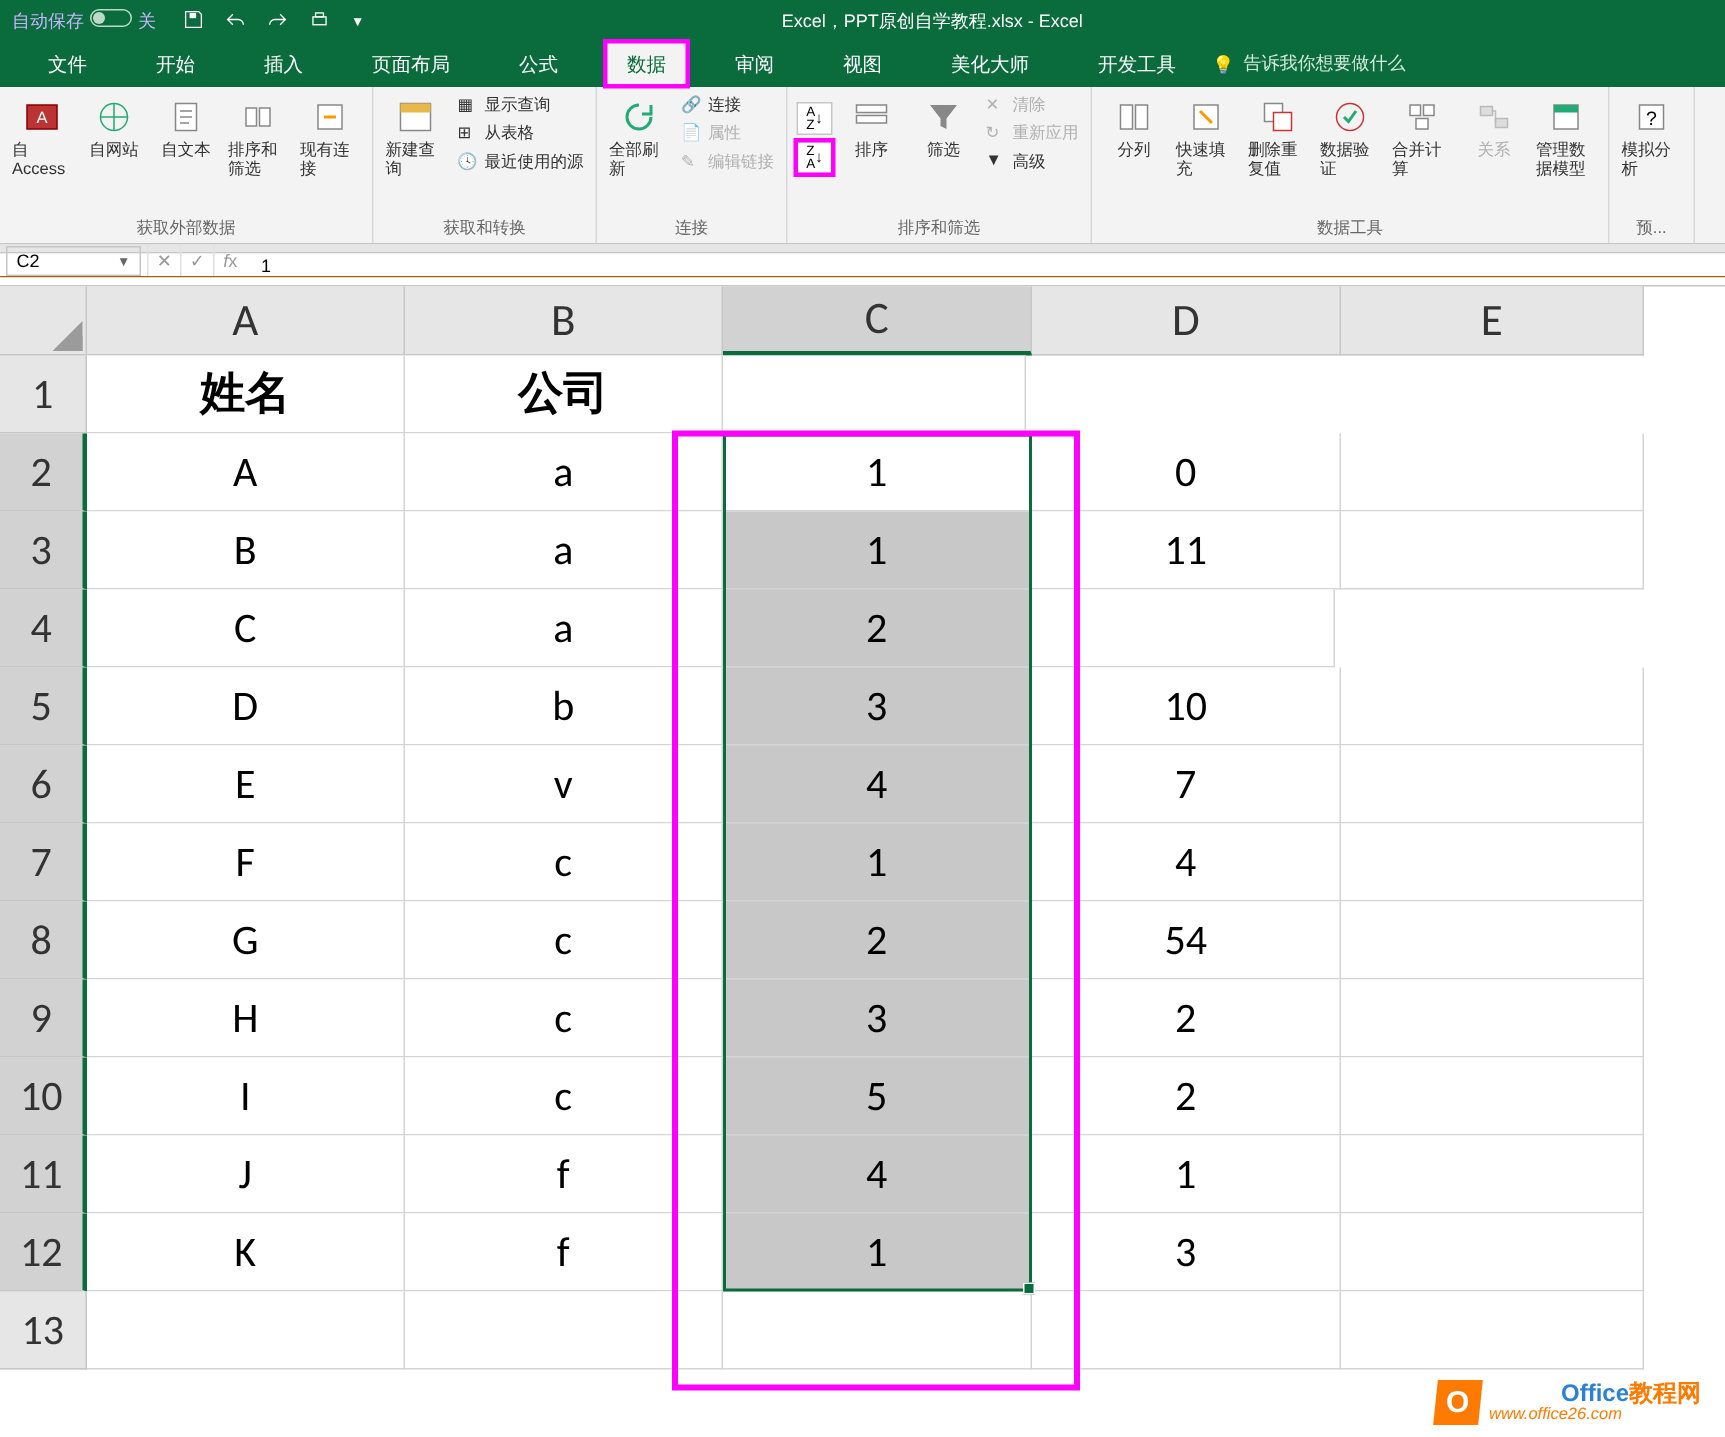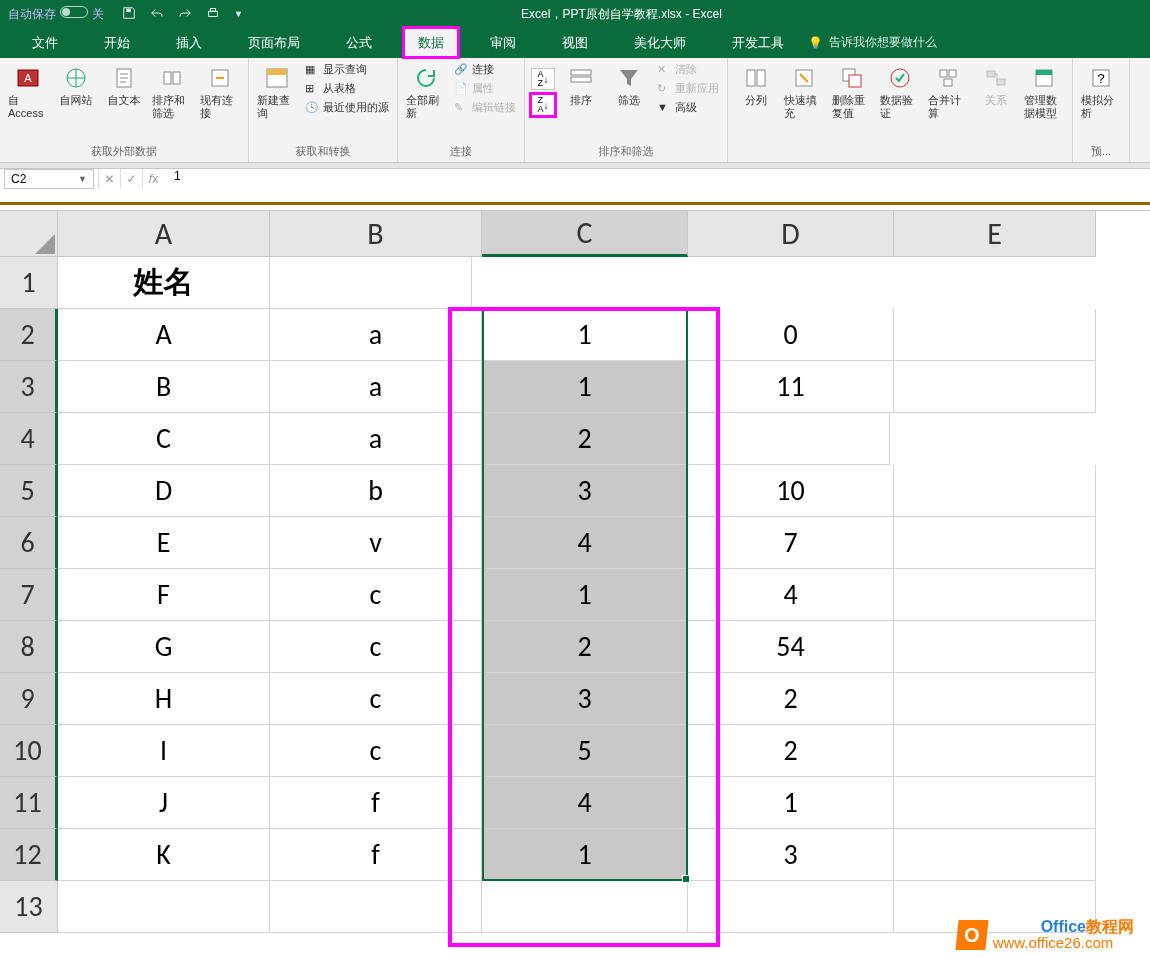--- a/index.html
+++ b/index.html
@@ -31,21 +31,21 @@
   .small-list { display: flex; flex-direction: column; gap: 4px; font-size: 11px; color: #333; }
   .small-item { display: flex; align-items: center; gap: 4px; padding: 0 2px; }
   .small-item .sico { width: 14px; height: 14px; }
   .dim { color: #b0b0b0; }
   .sort-btn { width: 24px; height: 22px; border: 1px solid #c6c6c6; display: flex; align-items: center; justify-content: center; font-size: 10px; background:#fff; }
 
   
   .hl-magenta { outline: 3px solid #ff00ff; outline-offset: -1px; }
 
   
-  .fbar-row { height: 36px; border-bottom: 3px solid #a16207; display: flex; align-items: flex-start; gap: 4px; background:#fff; }
+  .fbar-row { height: 16px; border-bottom: 1px solid #a16207; display: flex; align-items: flex-end; gap: 4px; background:#fff; }
   .name-box { width: 90px; height: 20px; border: 1px solid #c6c6c6; font-size: 12px; padding: 0 6px; display: flex; align-items:center; margin-left: 4px; }
   .name-box .drop { margin-left: auto; font-size: 9px; color:#666; }
   .fbar-btns { display: flex; }
   .fbar-btn { width: 22px; height: 20px; display: flex; align-items: center; justify-content: center; color:#999; border-left: 1px solid #e0e0e0; }
   .fbar { flex:1; padding: 0 6px; font-size: 12px; }
 
   
   .sheet-area { position: relative; }
   .col-hdr-row { display: flex; height: 46px; }
   .corner { width: 58px; border-right: 1px solid #c6c6c6; border-bottom: 1px solid #c6c6c6; background:#e6e6e6; position:relative; }
@@ -69,21 +69,21 @@
   
   .magenta-rect { position:absolute; border:4px solid #ff00ff; pointer-events:none; }
 
   
   .watermark { position:absolute; right: 16px; bottom: 8px; display:flex; align-items:center; gap:6px; }
   .watermark .o { width:30px; height:30px; background:#ff7a00; display:flex; align-items:center; justify-content:center; transform: skewX(-6deg); }
   .watermark .o span { color:#fff; font-weight:bold; font-size:20px; transform: skewX(6deg); }
   .watermark .txt { line-height:1; }
   .watermark .t1 { color:#ff7a00; font-weight:bold; font-size:16px; }
   .watermark .t1 .b { color:#2a81d6;margin-left:48px; }
-  .watermark .t2 { color:#ff7a00; font-size:15px; }
+  .watermark .t2 { color:#ff7a00; font-size:11px;font-style:italic; }
 
 </style>
 </head>
 <body>
 
 <div class="title-bar">
   <div class="autosave">
     <span>自动保存</span>
     <span class="switch"></span>
     <span>关</span>
@@ -345,20 +345,21 @@
       <div class="big-btn">
           <div class="ico">
             <svg width="24" height="24">
               <rect x="4" y="4" width="16" height="16" fill="#fff" stroke="#888"></rect>
               <rect x="4" y="4" width="16" height="5" fill="#2a7"></rect>
             </svg>
           </div>
           <div class="lbl">管理数据模型</div>
         </div>
     </div>
+    <div class="group-title">数据工具</div>
   </div>
 
   <div class="group">
     <div class="group-body">
       <div class="big-btn">
           <div class="ico">
             <svg width="24" height="24">
               <rect x="4" y="4" width="16" height="16" fill="#fff" stroke="#888"></rect>
               <text x="12" y="17" text-anchor="middle" font-size="13">?</text>
             </svg>
@@ -392,20 +393,21 @@
     <div class="col-hdr colA">A</div>
     <div class="col-hdr colB">B</div>
     <div class="col-hdr sel colC">C</div>
     <div class="col-hdr colD">D</div>
     <div class="col-hdr colE">E</div>
   </div>
 
   <div class="body-row">
     <div class="row-hdr">1</div>
     <div class="cell header colA">姓名</div>
+    <div class="cell header colB">公司</div>
     <div class="cell colE"></div>
   </div>
 
   <div id="data-body">
       <div class="body-row">
         <div class="row-hdr sel">2</div>
         <div class="cell colA">A</div>
         <div class="cell colB">a</div>
         <div class="cell colC active">1</div>
         <div class="cell colD">0</div>

